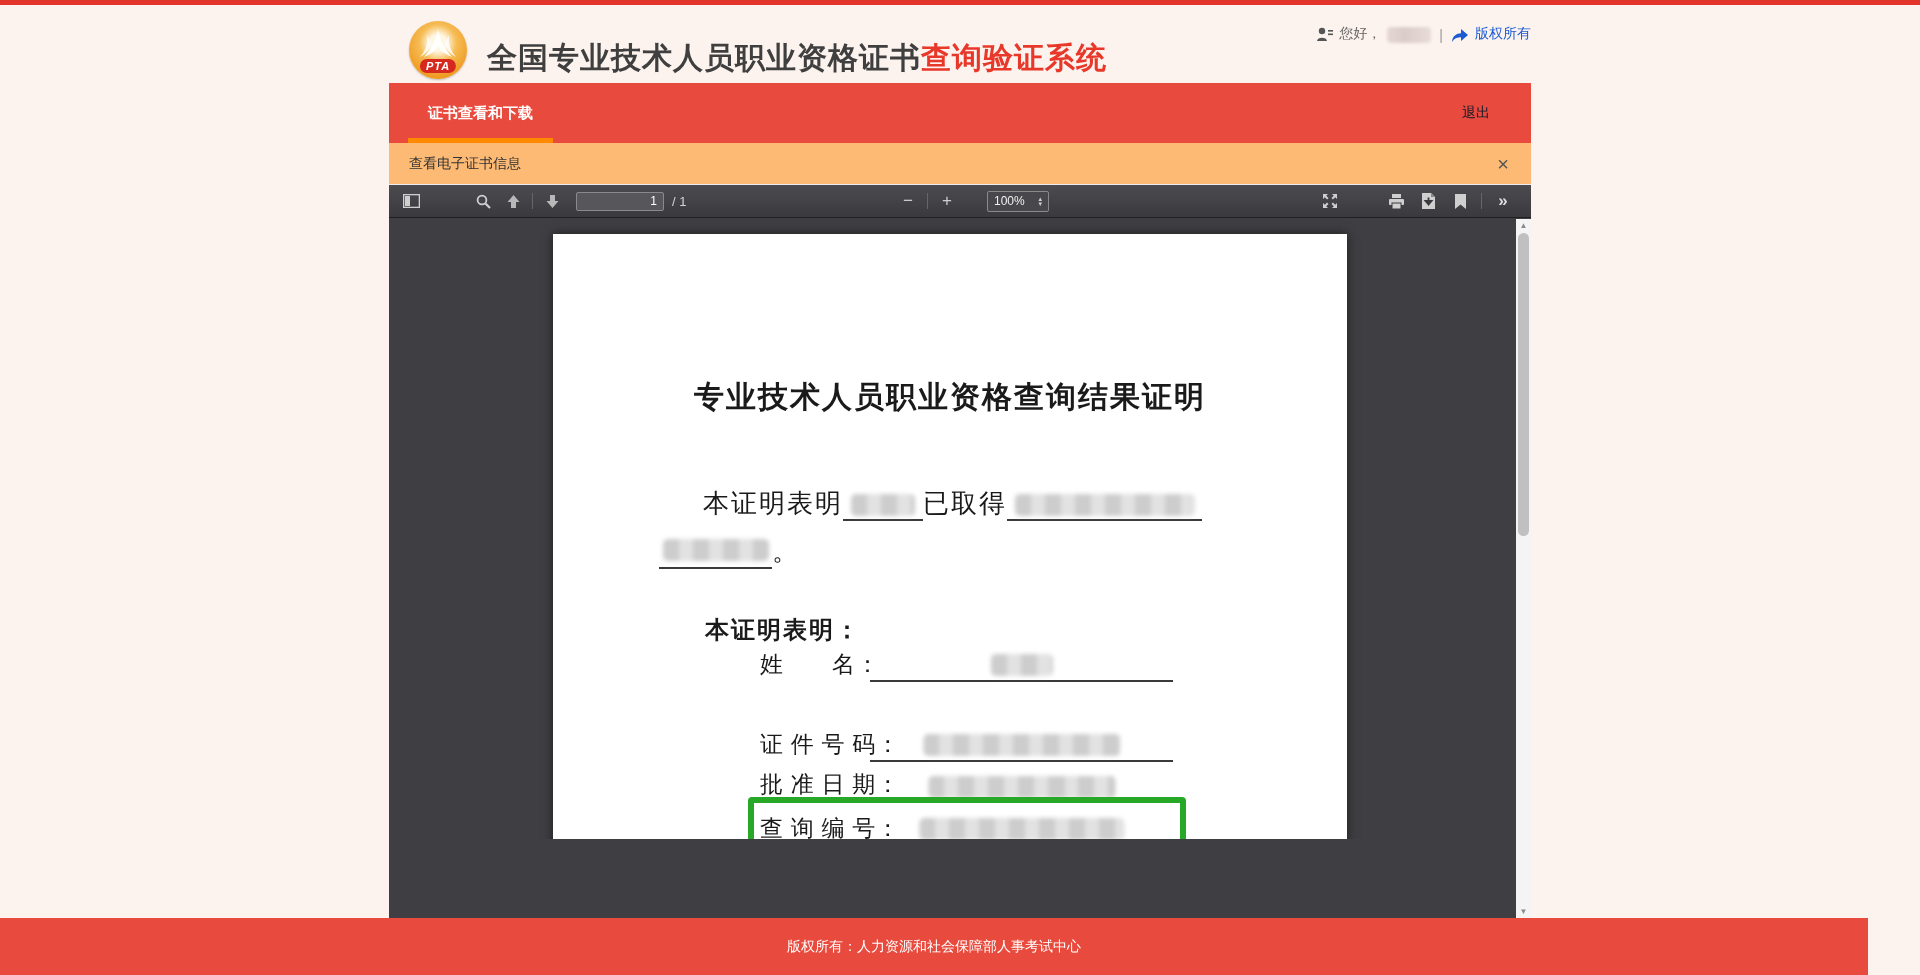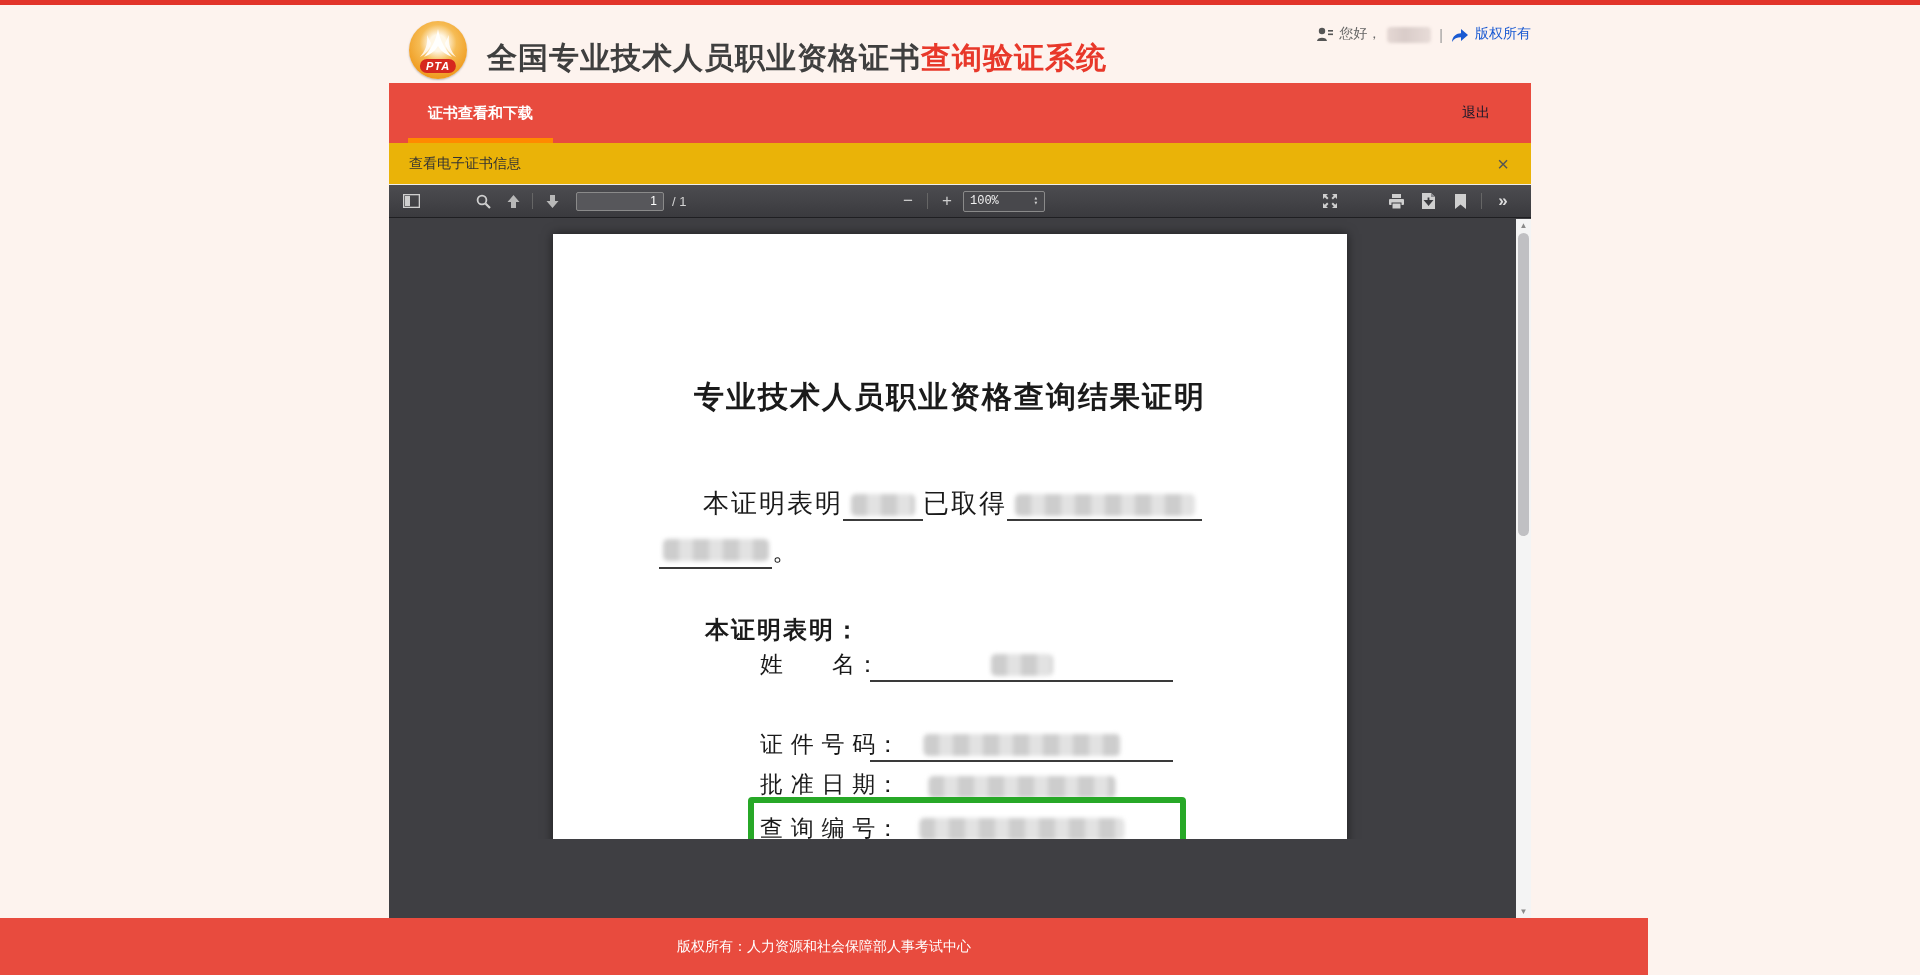--- a/index.html
+++ b/index.html
@@ -33,43 +33,43 @@
 
   
   .navbar { position:absolute; left:389px; top:83px; width:1142px; height:60px; background:#e84b3e;
     display:flex; align-items:stretch; justify-content:space-between; }
   .nav-tab { position:relative; display:flex; align-items:center; padding:0 20px; margin-left:19px;
     color:#fff; font-size:15px; font-weight:700; cursor:pointer; }
   .nav-tab .tab-underline { position:absolute; left:0; bottom:0; width:100%; height:5px; background:#ff8a00; }
   .nav-logout { display:flex; align-items:center; padding:0 41px 0 20px; color:#0f172a; font-size:14px; cursor:pointer; }
 
   
-  .subbar { position:absolute; left:389px; top:143px; width:1142px; height:42px; background:#eab308;
+  .subbar { position:absolute; left:389px; top:143px; width:1142px; height:42px; background:#fdba74;
     display:flex; align-items:center; justify-content:space-between; padding:0 22px 0 20px;
     border-bottom:1px solid #eee; }
   .subbar .ptitle { font-size:14px; color:#333; }
   .subbar .close { font-size:20px; color:#555; line-height:1; cursor:pointer; font-weight:400; }
 
   
   .viewer { position:absolute; left:389px; top:185px; width:1142px; height:733px; background:#3f3f43; }
   .pdf-toolbar { position:absolute; left:0; top:0; width:100%; height:33px;
     background:linear-gradient(#4c4c50,#3a3a3e); border-bottom:1px solid #1f1f22;
     display:flex; align-items:center; color:#d4d4d4; }
   .tb-btn { width:28px; height:25px; display:flex; align-items:center; justify-content:center;
     border-radius:2px; cursor:pointer; color:#cfcfcf; }
   .tb-sep { width:1px; height:16px; background:#666; margin:0 3px; }
   .tb-left { display:flex; align-items:center; gap:2px; margin-left:8px; }
   .tb-left .gap { width:40px; }
   .page-input { width:88px; height:19px; background:#57575b; border:1px solid #8a8a8a; border-radius:2px;
     color:#fff; font-size:12px; text-align:right; padding:0 6px; margin:0 6px 0 8px; }
   .page-total { font-size:13px; color:#d4d4d4; }
   .tb-center { position:absolute; left:505px; display:flex; align-items:center; gap:2px; }
-  .zoom-box { display:flex; align-items:center; justify-content:space-between; width:82px; height:21px;
-    background:#48484c; border:1px solid #8a8a8a; border-radius:2px; margin-left:0; padding:0 6px;
-    font-size:12px; color:#f0f0f0; cursor:pointer;font-family:Liberation Mono, monospace; }
+  .zoom-box { display:flex; align-items:center; justify-content:space-between; width:62px; height:21px;
+    background:#48484c; border:1px solid #8a8a8a; border-radius:2px; margin-left:24px; padding:0 6px;
+    font-size:12px; color:#f0f0f0; cursor:pointer; }
   .zoom-box .sel-arrows { display:flex; flex-direction:column; font-size:7px; line-height:5px; color:#cfcfcf; }
   .tb-right { position:absolute; right:14px; display:flex; align-items:center; gap:4px; }
   .tb-right .wide-gap { width:30px; }
   .dbl-chev { font-size:17px; font-weight:700; color:#dcdcdc; }
 
   
   .viewport { position:absolute; left:0; top:34px; width:1127px; height:620px; overflow:hidden; }
   .page { position:absolute; left:164px; top:15px; width:794px; height:1123px; background:#fff;
     box-shadow:0 0 10px rgba(0,0,0,.55); font-family:"Liberation Serif", serif; color:#1a1a1a; }
 
@@ -107,21 +107,21 @@
 
   
   .vscroll { position:absolute; right:0; top:34px; width:15px; height:699px; background:#f4f4f4; }
   .vscroll .arr { position:absolute; left:0; width:15px; height:13px; color:#8a8a8a; font-size:8px;
     display:flex; align-items:center; justify-content:center; cursor:pointer; }
   .vscroll .arr.up { top:0; } .vscroll .arr.down { bottom:0; }
   .vscroll .thumb { position:absolute; left:2px; top:14px; width:11px; height:303px;
     background:#c0c0c3; border-radius:6px; cursor:pointer; }
 
   
-  .footer { position:absolute; left:0; top:918px; width:1648px; height:57px; background:#e84b3e;
+  .footer { position:absolute; left:0; top:918px; width:1868px; height:57px; background:#e84b3e;
     display:flex; align-items:center; justify-content:center; color:#fff; font-size:14px; }
 </style>
 </head>
 <body>
 
 <div class="topbar"></div>
 
 <header class="header">
   <div class="brand">
     <div class="logo">

